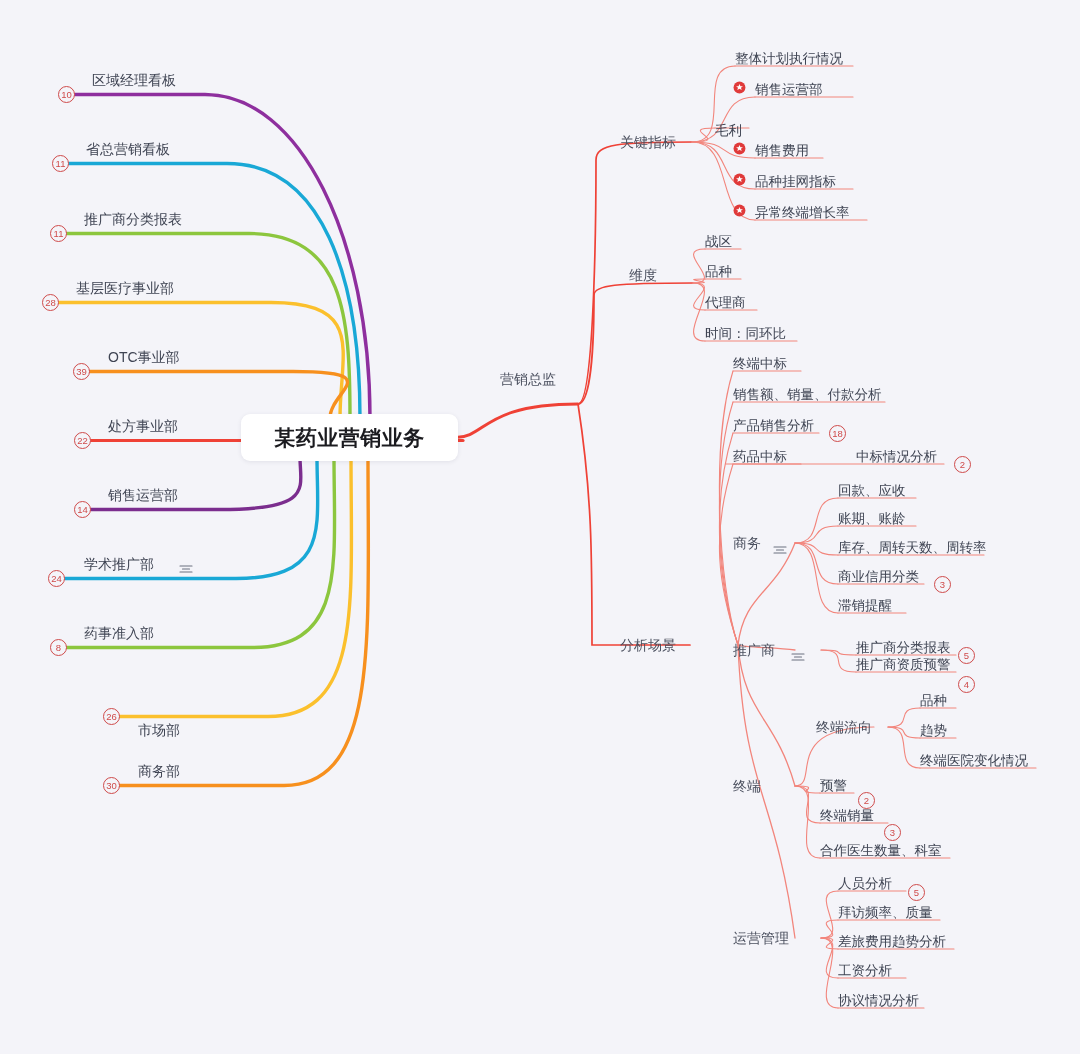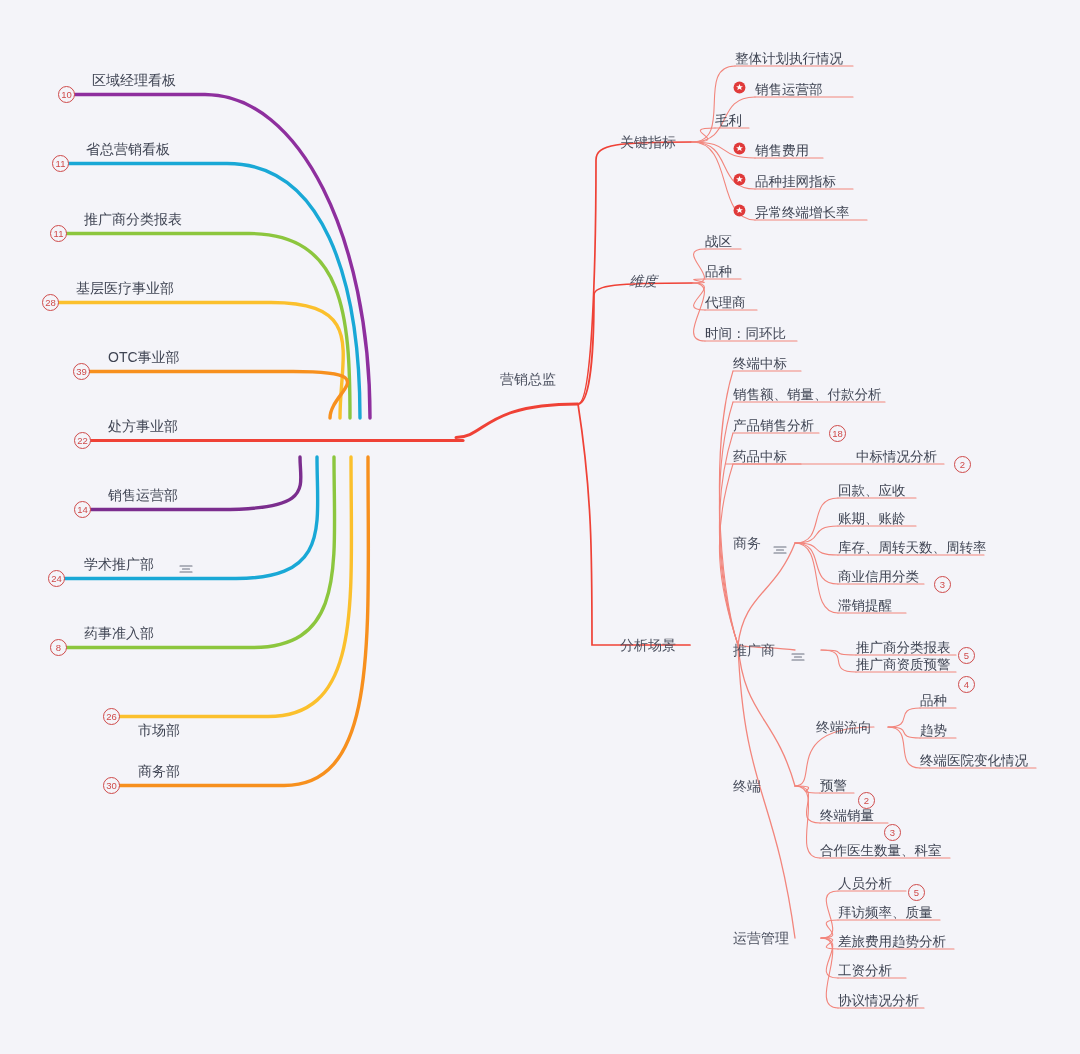--- a/index.html
+++ b/index.html
@@ -149,20 +149,23 @@
       <path d="M821,938 C853,938 806,920 838,920" fill="none" stroke="#f2857c" stroke-width="1.1" stroke-linecap="round"></path>
       <path d="M838,920 H940" fill="none" stroke="#f2857c" stroke-width="1.1" stroke-linecap="round"></path>
       <path d="M821,938 C853,938 806,949 838,949" fill="none" stroke="#f2857c" stroke-width="1.1" stroke-linecap="round"></path>
       <path d="M838,949 H954" fill="none" stroke="#f2857c" stroke-width="1.1" stroke-linecap="round"></path>
       <path d="M821,938 C853,938 806,978 838,978" fill="none" stroke="#f2857c" stroke-width="1.1" stroke-linecap="round"></path>
       <path d="M838,978 H906" fill="none" stroke="#f2857c" stroke-width="1.1" stroke-linecap="round"></path>
       <path d="M821,938 C853,938 806,1008 838,1008" fill="none" stroke="#f2857c" stroke-width="1.1" stroke-linecap="round"></path>
       <path d="M838,1008 H924" fill="none" stroke="#f2857c" stroke-width="1.1" stroke-linecap="round"></path>
     </svg>
 
+  <div id="root">
+    <span>某药业营销业务</span>
+  </div>
 
   <div id="labels">
       <div class="lbl l1" style="left: 92px; top: 73px;">区域经理看板</div>
       <div class="badge" style="left: 58px; top: 86px;">10</div>
       <div class="lbl l1" style="left: 86px; top: 142px;">省总营销看板</div>
       <div class="badge" style="left: 52px; top: 155px;">11</div>
       <div class="lbl l1" style="left: 84px; top: 212px;">推广商分类报表</div>
       <div class="badge" style="left: 50px; top: 225px;">11</div>
       <div class="lbl l1" style="left: 76px; top: 281px;">基层医疗事业部</div>
       <div class="badge" style="left: 42px; top: 294px;">28</div>
@@ -188,37 +191,37 @@
       <div class="lbl l1" style="left: 138px; top: 764px;">商务部</div>
       <div class="badge" style="left: 103px; top: 777px;">30</div>
       <div class="lbl mid" style="left: 500px; top: 372px;">营销总监</div>
       <div class="lbl mid" style="left: 620px; top: 135px;">关键指标</div>
       <div class="lbl leaf" style="left: 735px; top: 52px;">整体计划执行情况</div>
       <div class="lbl leaf" style="left: 755px; top: 83px;">销售运营部</div>
       <div class="star" style="left: 733px; top: 80px;"><svg viewBox="0 0 14 14" width="13" height="13">
           <circle cx="7" cy="7" r="6.4" fill="#e03a3a"></circle>
           <path d="M7 3.1 L8.05 5.55 L10.7 5.55 L8.6 7.2 L9.35 9.8 L7 8.25 L4.65 9.8 L5.4 7.2 L3.3 5.55 L5.95 5.55 Z" fill="#ffffff"></path>
         </svg></div>
-      <div class="lbl leaf" style="left: 715px; top: 114px;">毛利</div>
+      <div class="lbl leaf" style="left: 715px; top: 124px;">毛利</div>
       <div class="lbl leaf" style="left: 755px; top: 144px;">销售费用</div>
       <div class="star" style="left: 733px; top: 141px;"><svg viewBox="0 0 14 14" width="13" height="13">
           <circle cx="7" cy="7" r="6.4" fill="#e03a3a"></circle>
           <path d="M7 3.1 L8.05 5.55 L10.7 5.55 L8.6 7.2 L9.35 9.8 L7 8.25 L4.65 9.8 L5.4 7.2 L3.3 5.55 L5.95 5.55 Z" fill="#ffffff"></path>
         </svg></div>
       <div class="lbl leaf" style="left: 755px; top: 175px;">品种挂网指标</div>
       <div class="star" style="left: 733px; top: 172px;"><svg viewBox="0 0 14 14" width="13" height="13">
           <circle cx="7" cy="7" r="6.4" fill="#e03a3a"></circle>
           <path d="M7 3.1 L8.05 5.55 L10.7 5.55 L8.6 7.2 L9.35 9.8 L7 8.25 L4.65 9.8 L5.4 7.2 L3.3 5.55 L5.95 5.55 Z" fill="#ffffff"></path>
         </svg></div>
       <div class="lbl leaf" style="left: 755px; top: 206px;">异常终端增长率</div>
       <div class="star" style="left: 733px; top: 203px;"><svg viewBox="0 0 14 14" width="13" height="13">
           <circle cx="7" cy="7" r="6.4" fill="#e03a3a"></circle>
           <path d="M7 3.1 L8.05 5.55 L10.7 5.55 L8.6 7.2 L9.35 9.8 L7 8.25 L4.65 9.8 L5.4 7.2 L3.3 5.55 L5.95 5.55 Z" fill="#ffffff"></path>
         </svg></div>
-      <div class="lbl mid" style="left: 629px; top: 274px; font-style: italic;">维度</div>
+      <div class="lbl mid" style="left: 629px; top: 268px;">维度</div>
       <div class="lbl leaf" style="left: 705px; top: 235px;">战区</div>
       <div class="lbl leaf" style="left: 705px; top: 265px;">品种</div>
       <div class="lbl leaf" style="left: 705px; top: 296px;">代理商</div>
       <div class="lbl leaf" style="left: 705px; top: 327px;">时间：同环比</div>
       <div class="lbl mid" style="left: 620px; top: 638px;">分析场景</div>
       <div class="lbl leaf" style="left: 733px; top: 357px;">终端中标</div>
       <div class="lbl leaf" style="left: 733px; top: 388px;">销售额、销量、付款分析</div>
       <div class="lbl leaf" style="left: 733px; top: 419px;">产品销售分析</div>
       <div class="badge" style="left: 829px; top: 425px;">18</div>
       <div class="lbl leaf" style="left: 733px; top: 450px;">药品中标</div>

